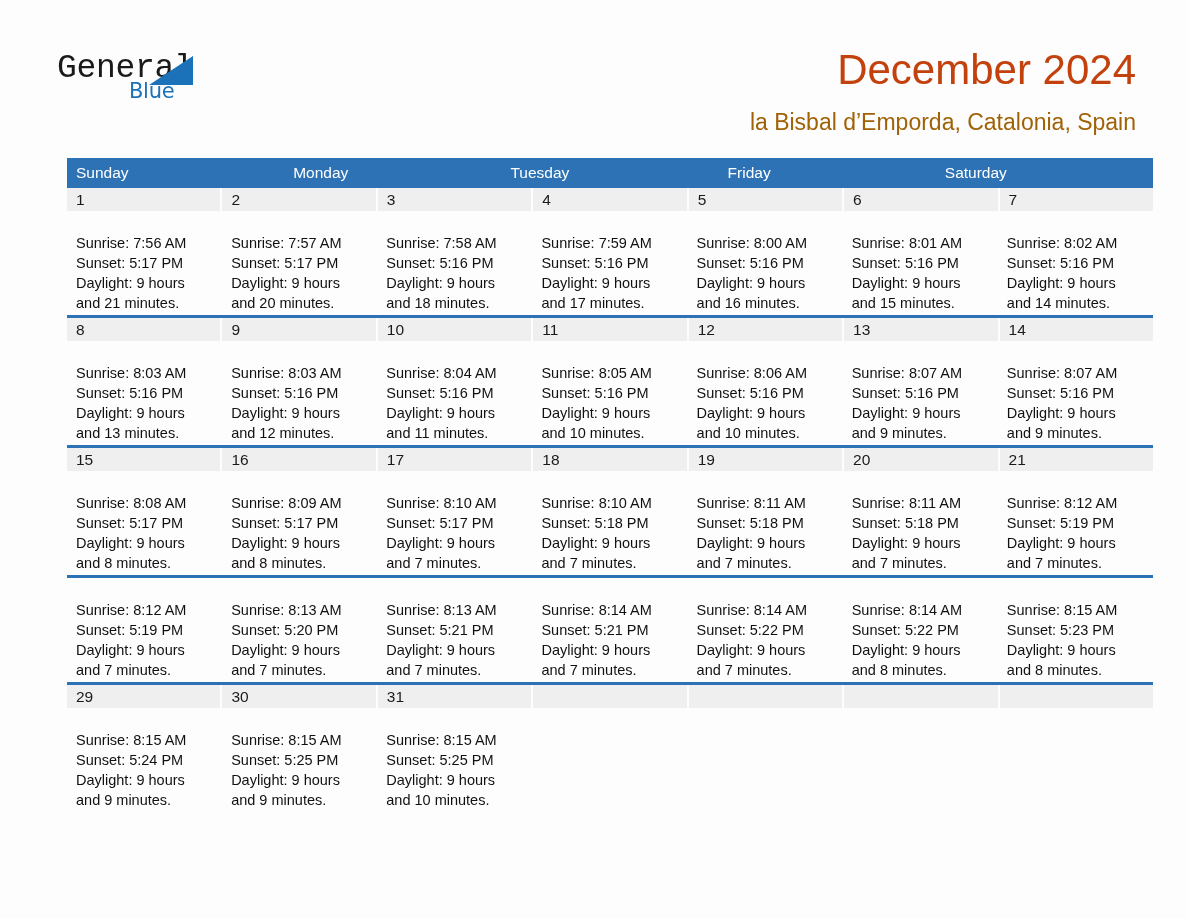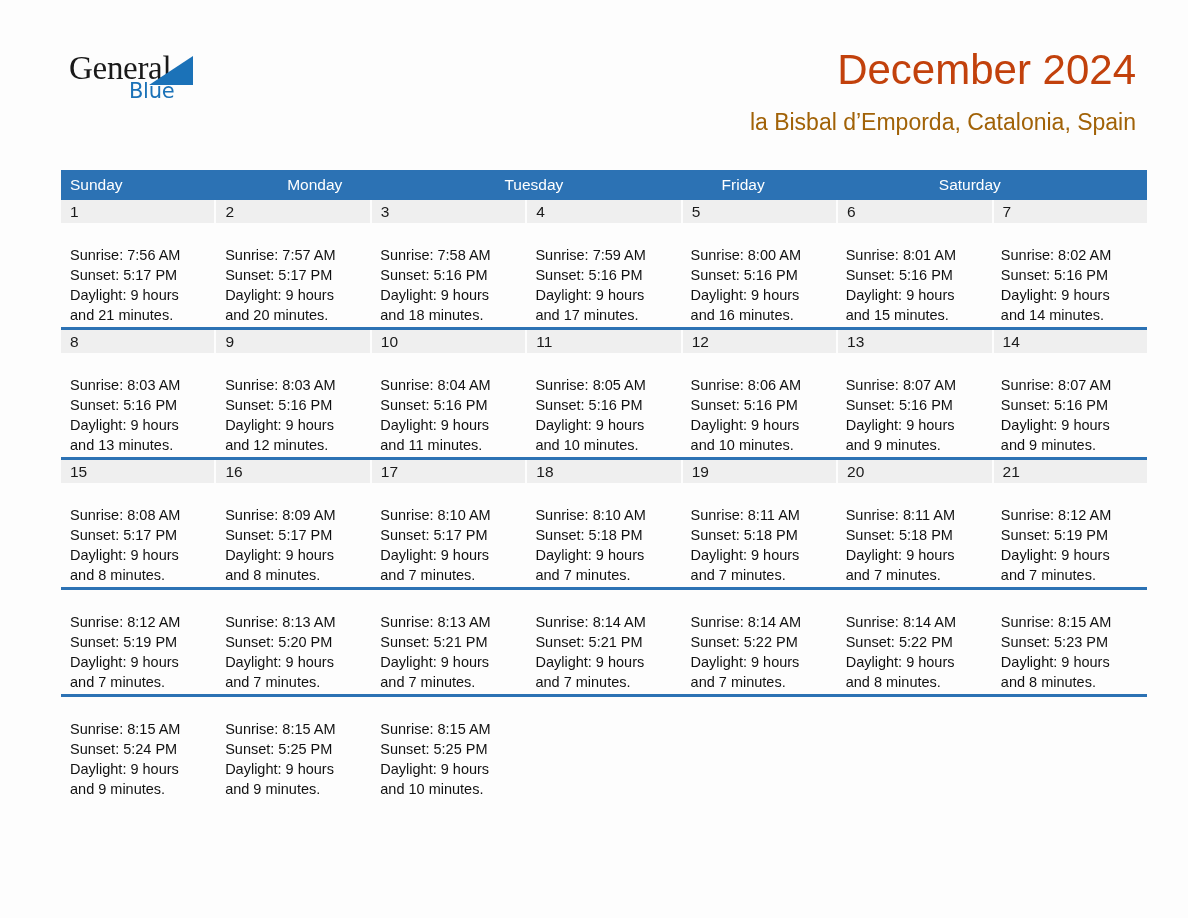--- a/index.html
+++ b/index.html
@@ -30,27 +30,27 @@
 
   .logo {
     position: absolute;
     left: 57px;
     top: 52px;
     width: 220px;
     height: 70px;
   }
   .logo-general {
     position: absolute;
-    left: 12px;
+    left: 0;
     top: 0;
     font-size: 33px;
     line-height: 33px;
     letter-spacing: -0.3px;
     color: #1a1a1a;
-    font-family: Liberation Serif, serif;
+    font-family: Liberation Mono, monospace;
     font-weight: 400;
   }
   .logo-tri {
     position: absolute;
     left: 92px;
     top: 4px;
     width: 0;
     height: 0;
     border-top: 0 solid transparent;
     border-left: 44px solid transparent;
@@ -87,24 +87,23 @@
     line-height: 28px;
     font-weight: 400;
     color: #a16207;
     white-space: nowrap;
     text-align: right;
   }
 
   
   .calendar {
     position: absolute;
-    left: 61px;
+    left: 67px;
     top: 158px;
     width: 1086px;
-    margin-top: 12px;
   }
 
   .weekday-row {
     display: flex;
     width: 100%;
     background: #2c72b4;
     height: 30px;
   }
   .weekday {
     flex: 1 1 0;
@@ -407,20 +406,29 @@
           <div class="line">Sunrise: 8:15 AM</div>
           <div class="line">Sunset: 5:23 PM</div>
           <div class="line">Daylight: 9 hours</div>
           <div class="line">and 8 minutes.</div>
         </div>
       </div>
     </div>
 
     <div class="week">
       <div class="week-sep"></div>
+      <div class="daynum-row">
+        <div class="daynum">29</div>
+        <div class="daynum">30</div>
+        <div class="daynum">31</div>
+        <div class="daynum"></div>
+        <div class="daynum"></div>
+        <div class="daynum"></div>
+        <div class="daynum"></div>
+      </div>
       <div class="detail-row">
         <div class="detail">
           <div class="line">Sunrise: 8:15 AM</div>
           <div class="line">Sunset: 5:24 PM</div>
           <div class="line">Daylight: 9 hours</div>
           <div class="line">and 9 minutes.</div>
         </div>
         <div class="detail">
           <div class="line">Sunrise: 8:15 AM</div>
           <div class="line">Sunset: 5:25 PM</div>

